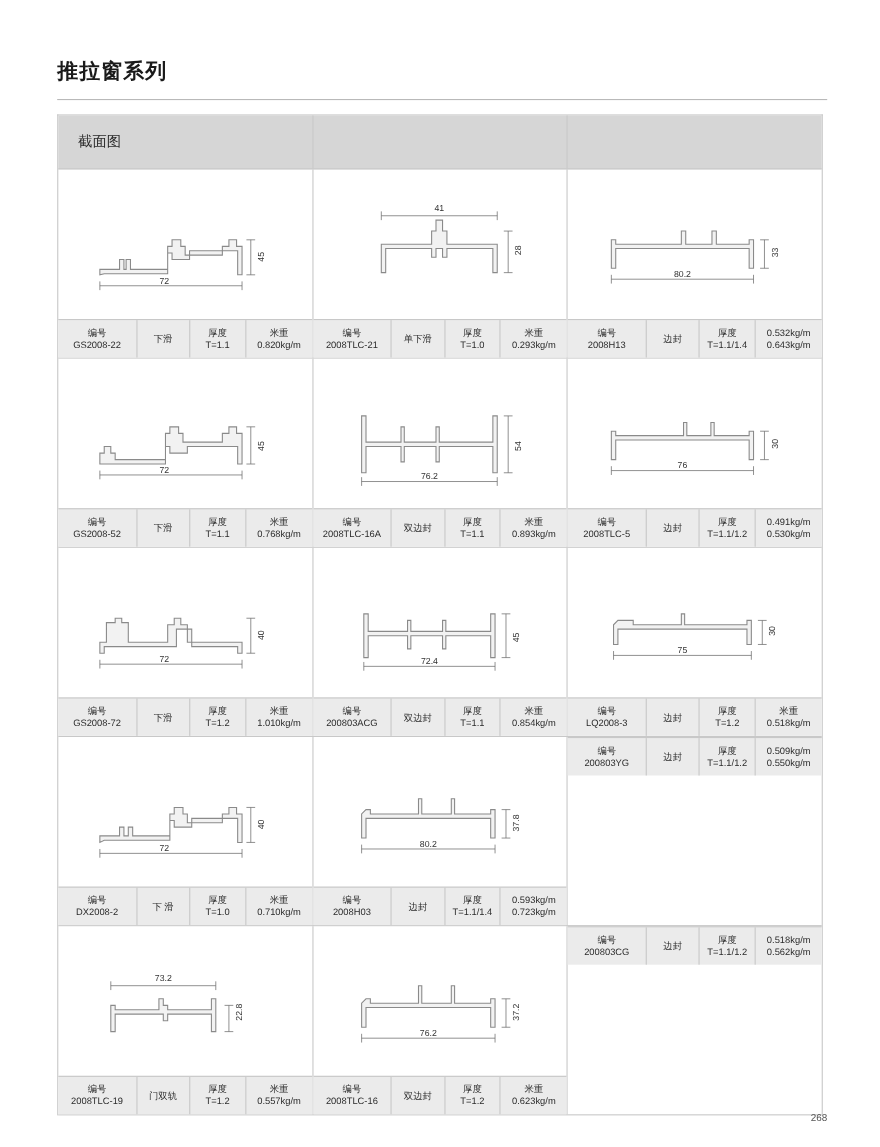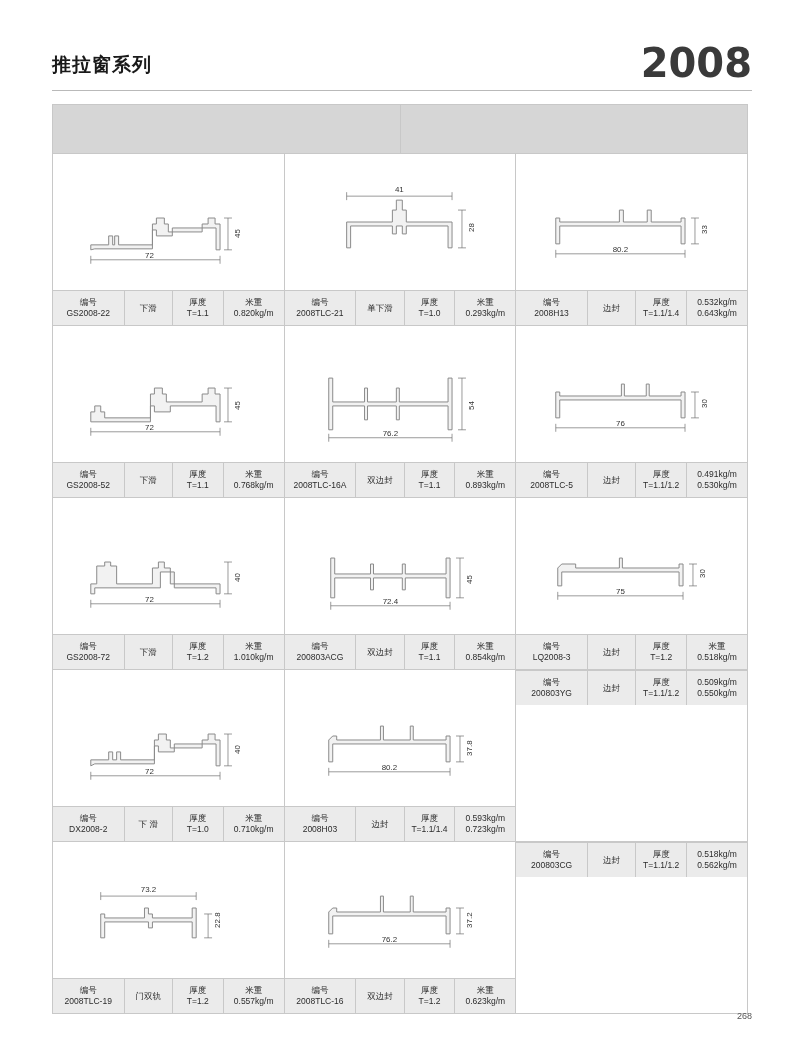--- a/index.html
+++ b/index.html
@@ -146,27 +146,27 @@
     color: #555;
   }
 </style>
 </head>
 <body>
 
 <div class="page">
 
   <div class="header">
     <div class="header-title">推拉窗系列</div>
-    <div class="header-number">2008</div>
     <div class="header-rule"></div>
   </div>
 
   <div class="sheet">
 
     <div class="band">
+      <div class="band-cell">截面图</div>
       <div class="band-cell"></div>
       <div class="band-cell"></div>
     </div>
 
     <div class="row">
       <div class="cell">
         <div class="draw">
           <svg viewBox="0 0 232 120" preserveAspectRatio="xMidYMid meet">
             <path class="prof" d="M38 88 L38 83 L56 83 L56 74 L60 74 L60 83 L62 83 L62 74 L66 74 L66 83 L100 83
                                    L100 62 L104 62 L104 56 L112 56 L112 62 L116 62 L116 70 L150 70 L150 62

